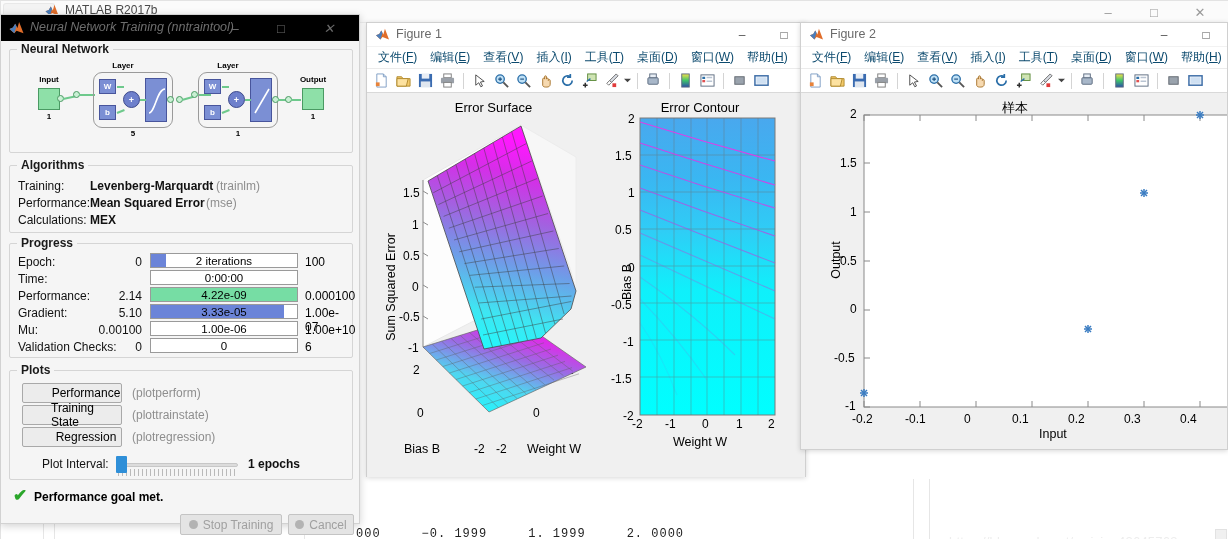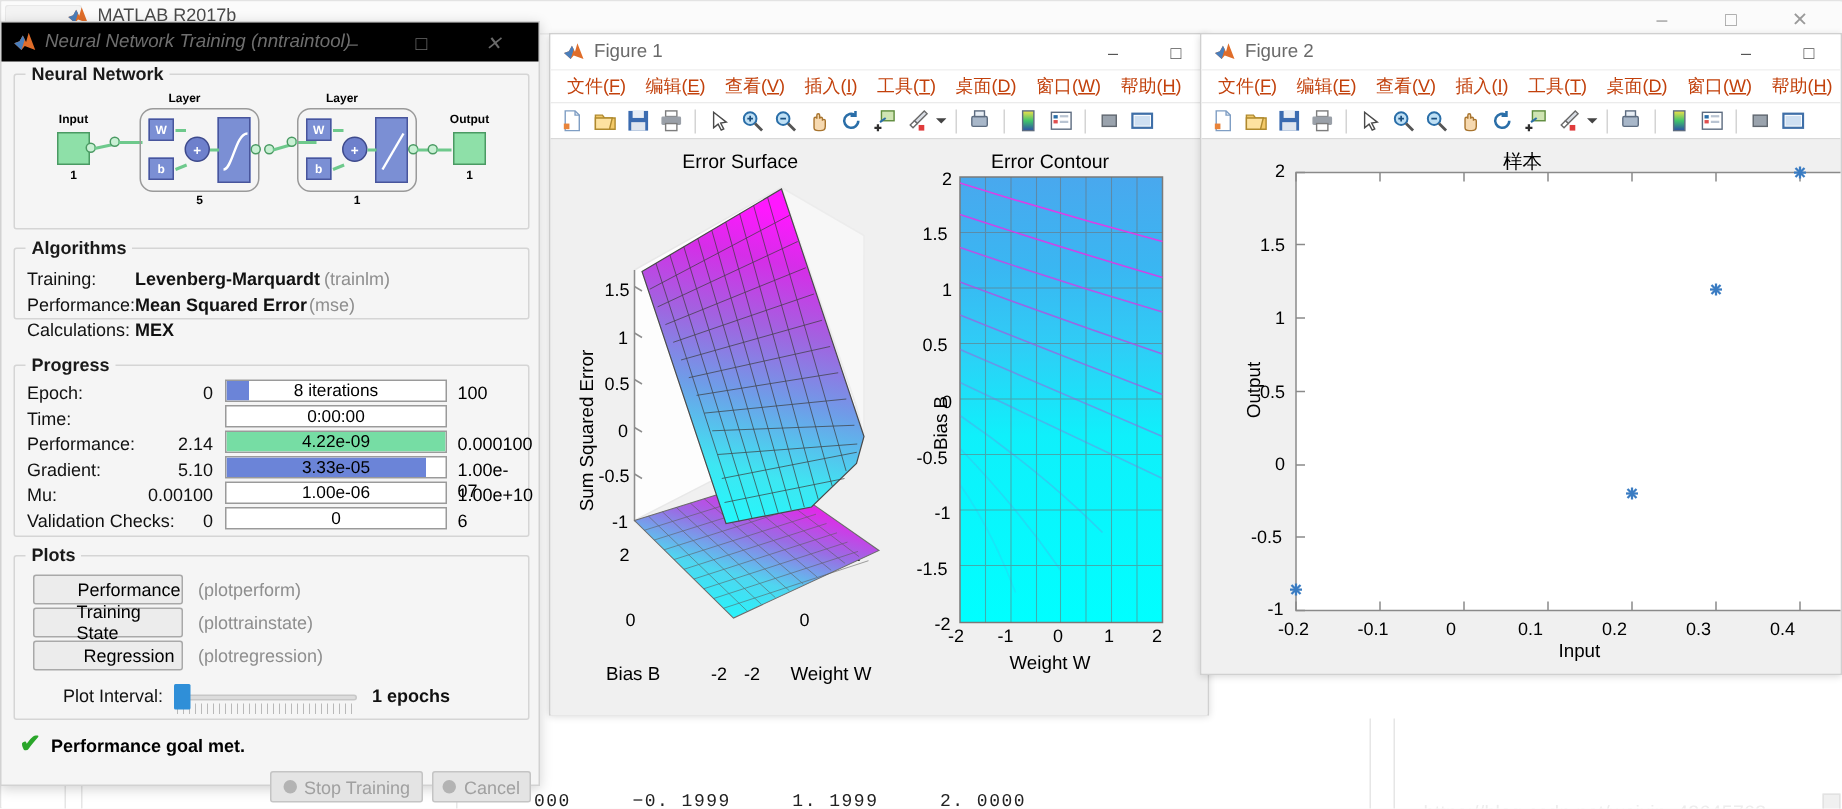--- a/index.html
+++ b/index.html
@@ -84,21 +84,21 @@
   .fig-wincontrols { position:absolute; right:0; top:0; height:24px; display:flex; }
   .fig-wincontrols .wc {
     width:42px; height:24px; display:flex; align-items:center; justify-content:center;
     font-size:12px; color:#555; cursor:default;
   }
   .fig-menubar {
     height:22px; background:#ffffff; display:flex; align-items:center;
     padding-left:5px; border-bottom:1px solid #ebebeb;
   }
   .menu-item {
-    font-size:12px; color:#c2410c; padding:1px 7px 1px 6px; white-space:nowrap;
+    font-size:12px; color:#0c4a6e; padding:1px 7px 1px 6px; white-space:nowrap;
     font-family:"Liberation Sans", sans-serif;
   }
   .menu-item u { text-decoration:underline; }
   .fig-toolbar {
     height:24px; background:#ffffff; display:flex; align-items:center;
     padding-left:4px; gap:1px; border-bottom:1px solid #d9d9d9;
   }
   .tb-btn {
     width:21px; height:20px; display:flex; align-items:center; justify-content:center;
   }
@@ -882,21 +882,21 @@
       <div class="nn-node" style="left:262px; top:46px;"></div>
       <div class="nn-wire" style="left:268px; top:49px; width:8px;"></div>
       <div class="nn-node" style="left:275px; top:46px;"></div>
       <div class="nn-wire" style="left:281px; top:49px; width:10px;"></div>
 
       <div class="nn-box-green" style="left:292px; top:38px; width:22px; height:22px;"></div>
       <div class="nn-num" style="left:292px; top:62px; width:22px;">1</div>
     </div>
   </div>
 
-  <div class="groupbox" style="left:8px; top:150px; width:344px; height:48px;">
+  <div class="groupbox" style="left:8px; top:150px; width:344px; height:68px;">
     <div class="group-legend">Algorithms</div>
 
     <div class="algo-key" style="left:8px;  top:13px;">Training:</div>
     <div class="algo-val" style="left:80px; top:13px;">Levenberg-Marquardt</div>
     <div class="algo-row algo-paren" style="left:206px; top:13px;">(trainlm)</div>
 
     <div class="algo-key" style="left:8px;  top:30px;">Performance:</div>
     <div class="algo-val" style="left:80px; top:30px;">Mean Squared Error</div>
     <div class="algo-row algo-paren" style="left:196px; top:30px;">(mse)</div>
 
@@ -904,21 +904,21 @@
     <div class="algo-val" style="left:80px; top:47px;">MEX</div>
   </div>
 
   <div class="groupbox" style="left:8px; top:228px; width:344px; height:115px;">
     <div class="group-legend">Progress</div>
 
     <div class="prog-label" style="left:8px; top:11px;">Epoch:</div>
     <div class="prog-left" style="left:52px; top:11px;">0</div>
     <div class="prog-bar" style="left:140px; top:9px; width:148px;">
       <div class="prog-fill" style="width:10%; background:#6b84d8;"></div>
-      <div class="prog-text">8 iterations</div>
+      <div class="prog-text">2 iterations</div>
     </div>
     <div class="prog-right" style="left:295px; top:11px;">100</div>
 
     <div class="prog-label" style="left:8px; top:28px;">Time:</div>
     <div class="prog-bar" style="left:140px; top:26px; width:148px;">
       <div class="prog-text">0:00:00</div>
     </div>
 
     <div class="prog-label" style="left:8px; top:45px;">Performance:</div>
     <div class="prog-left" style="left:52px; top:45px;">2.14</div>

